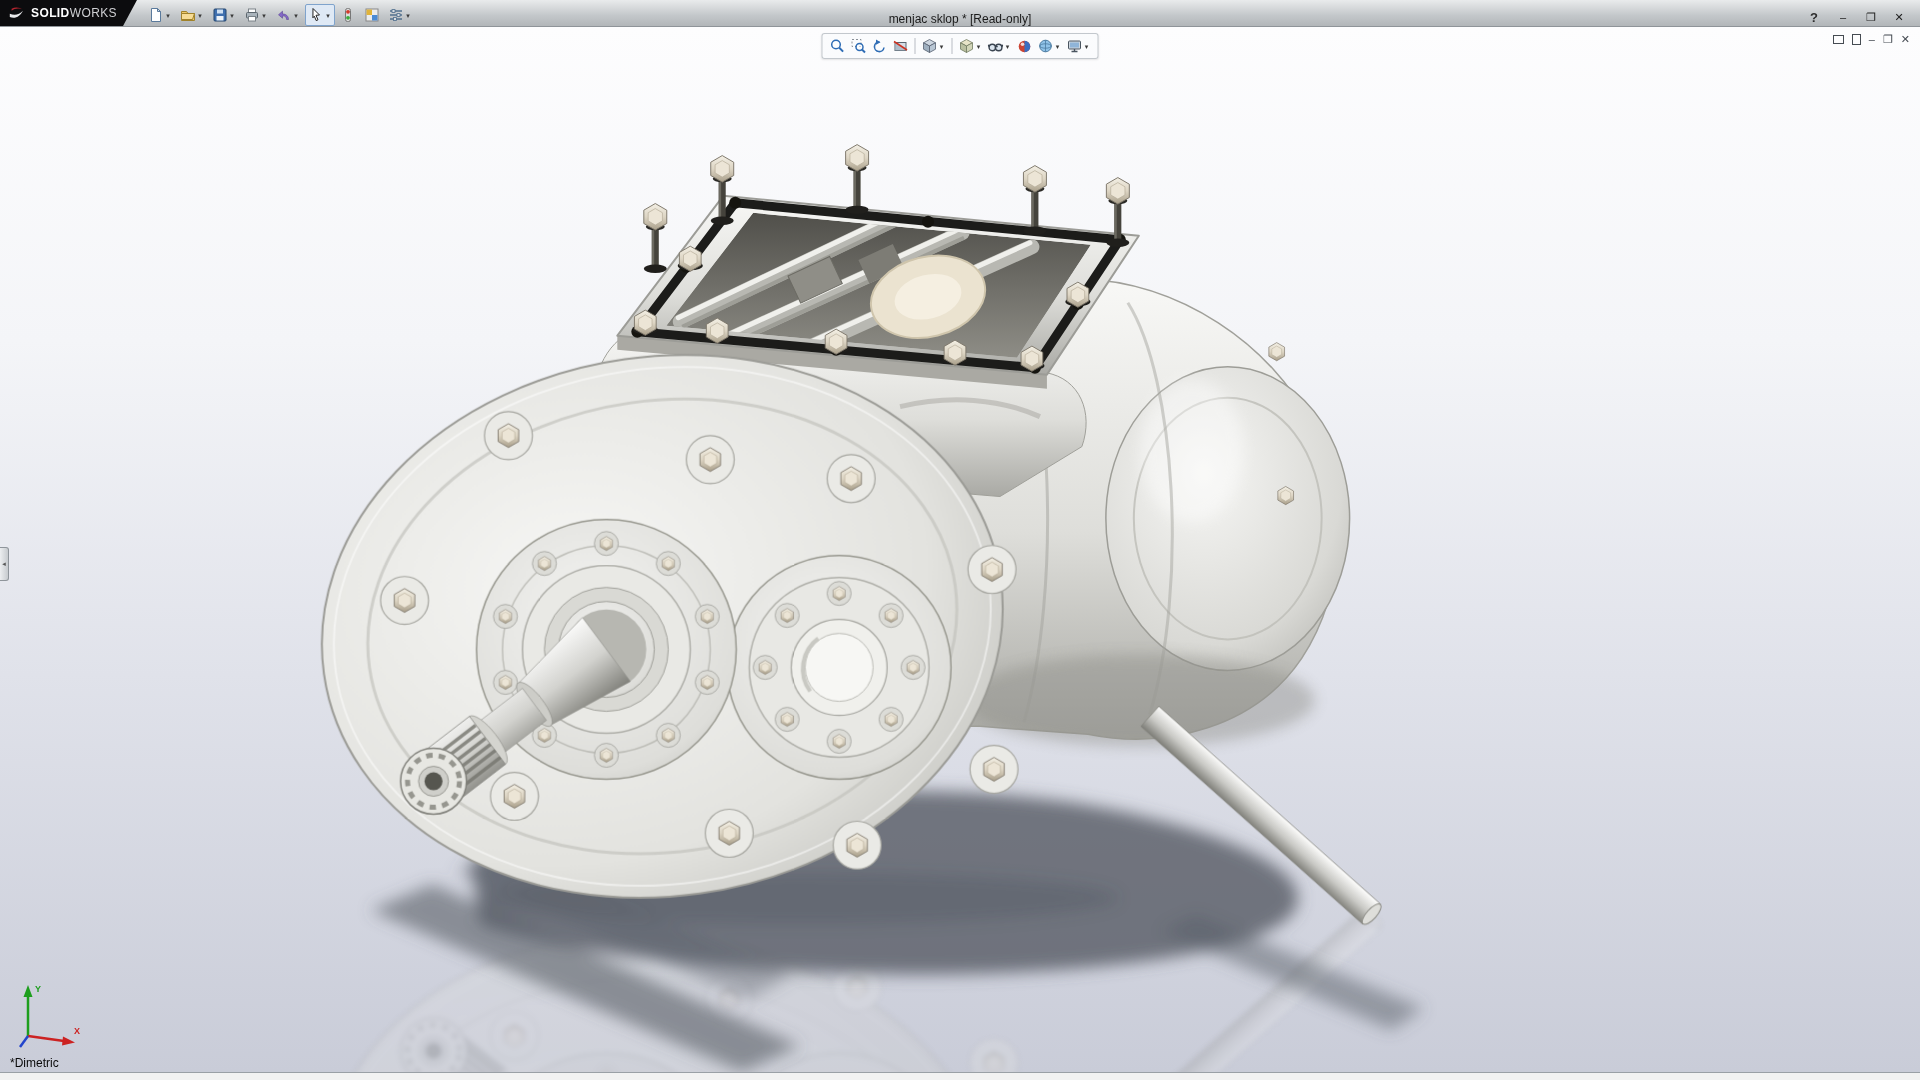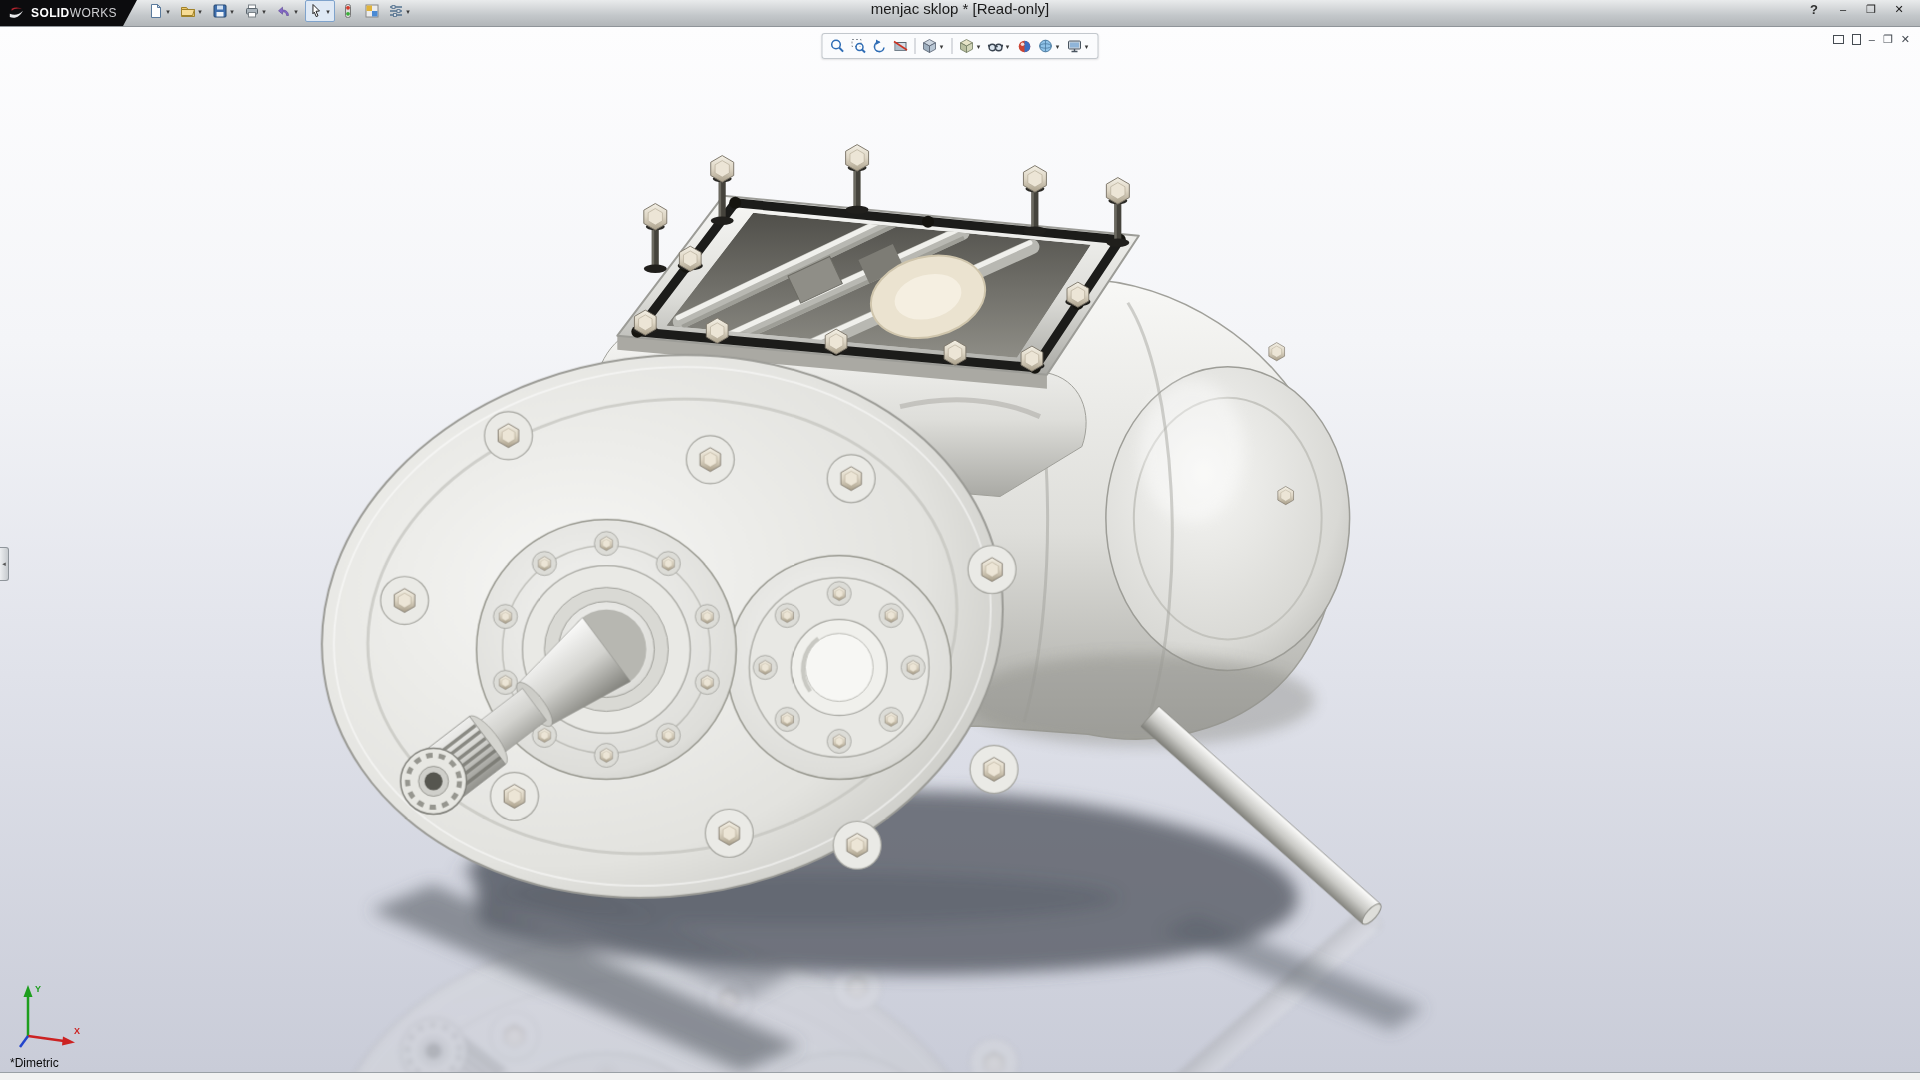--- a/index.html
+++ b/index.html
@@ -1,33 +1,33 @@
 <!DOCTYPE html>
 <html><head>
 <meta charset="utf-8">
 <style>
   *{margin:0;padding:0;box-sizing:border-box}
   html,body{width:1920px;height:1080px;overflow:hidden;font-family:"Liberation Sans",sans-serif;background:#c9ccd8}
   .app{width:1920px;height:1080px;display:flex;flex-direction:column}
 
   
-  .titlebar{height:34px;flex:0 0 26px;background:linear-gradient(#e9ebec,#c3c7ca 60%,#b2b6b9);display:flex;align-items:flex-start;border-bottom:1px solid #8f9499;position:relative;z-index:5}
+  .titlebar{height:34px;flex:0 0 26px;background:linear-gradient(#e9ebec,#c3c7ca 60%,#b2b6b9);display:flex;align-items:flex-end;border-bottom:1px solid #8f9499;position:relative;z-index:5}
   .logo{height:26px;background:#0c0c0e;display:flex;align-items:center;padding:0 6px 0 8px;gap:5px}
   .logo-edge{width:0;height:0;border-top:26px solid #0c0c0e;border-right:14px solid transparent}
   .brand{color:#fff;font-size:12px;letter-spacing:.4px;white-space:nowrap}
   .brand b{font-weight:bold}
   .brand .lt{font-weight:normal;color:#cfd0d3}
   .ds-mark{width:18px;height:15px}
   .tb-tools{display:flex;align-items:center;gap:2px;padding:0 8px}
   .tb-btn{display:flex;align-items:center;height:22px;padding:1px 2px;border:1px solid transparent;border-radius:2px;cursor:default}
   .tb-btn.pressed{background:#dfe9f5;border-color:#7fa3cc}
   .icon16{width:16px;height:16px;display:block}
   .caret{width:8px;display:inline-block;text-align:center}
   .caret::after{content:"▾";font-size:7px;color:#3a3a3a;line-height:22px}
-  .tb-title{position:absolute;left:0;right:0;text-align:center;font-size:15px;color:#1a1a1a;pointer-events:none}
+  .tb-title{position:absolute;left:0;right:0;text-align:center;font-size:12px;color:#1a1a1a;pointer-events:none}
   .tb-right{margin-left:auto;display:flex;align-items:center;gap:2px;padding-right:8px;z-index:2}
   .tb-help{font-size:13px;font-weight:bold;color:#2e2e2e;padding:0 10px}
   .winbtn{width:26px;height:18px;display:flex;align-items:center;justify-content:center;font-size:11px;color:#222}
 
   
   .viewport{position:relative;flex:1 1 auto;overflow:hidden;
     background:linear-gradient(180deg,#fdfdfe 0%,#f4f5f8 30%,#e0e2ea 62%,#c9ccd8 100%)}
   .model-svg{position:absolute;inset:0;width:100%;height:100%}
 
   .hud{position:absolute;top:6px;left:50%;transform:translateX(-50%);display:flex;align-items:center;gap:1px;

